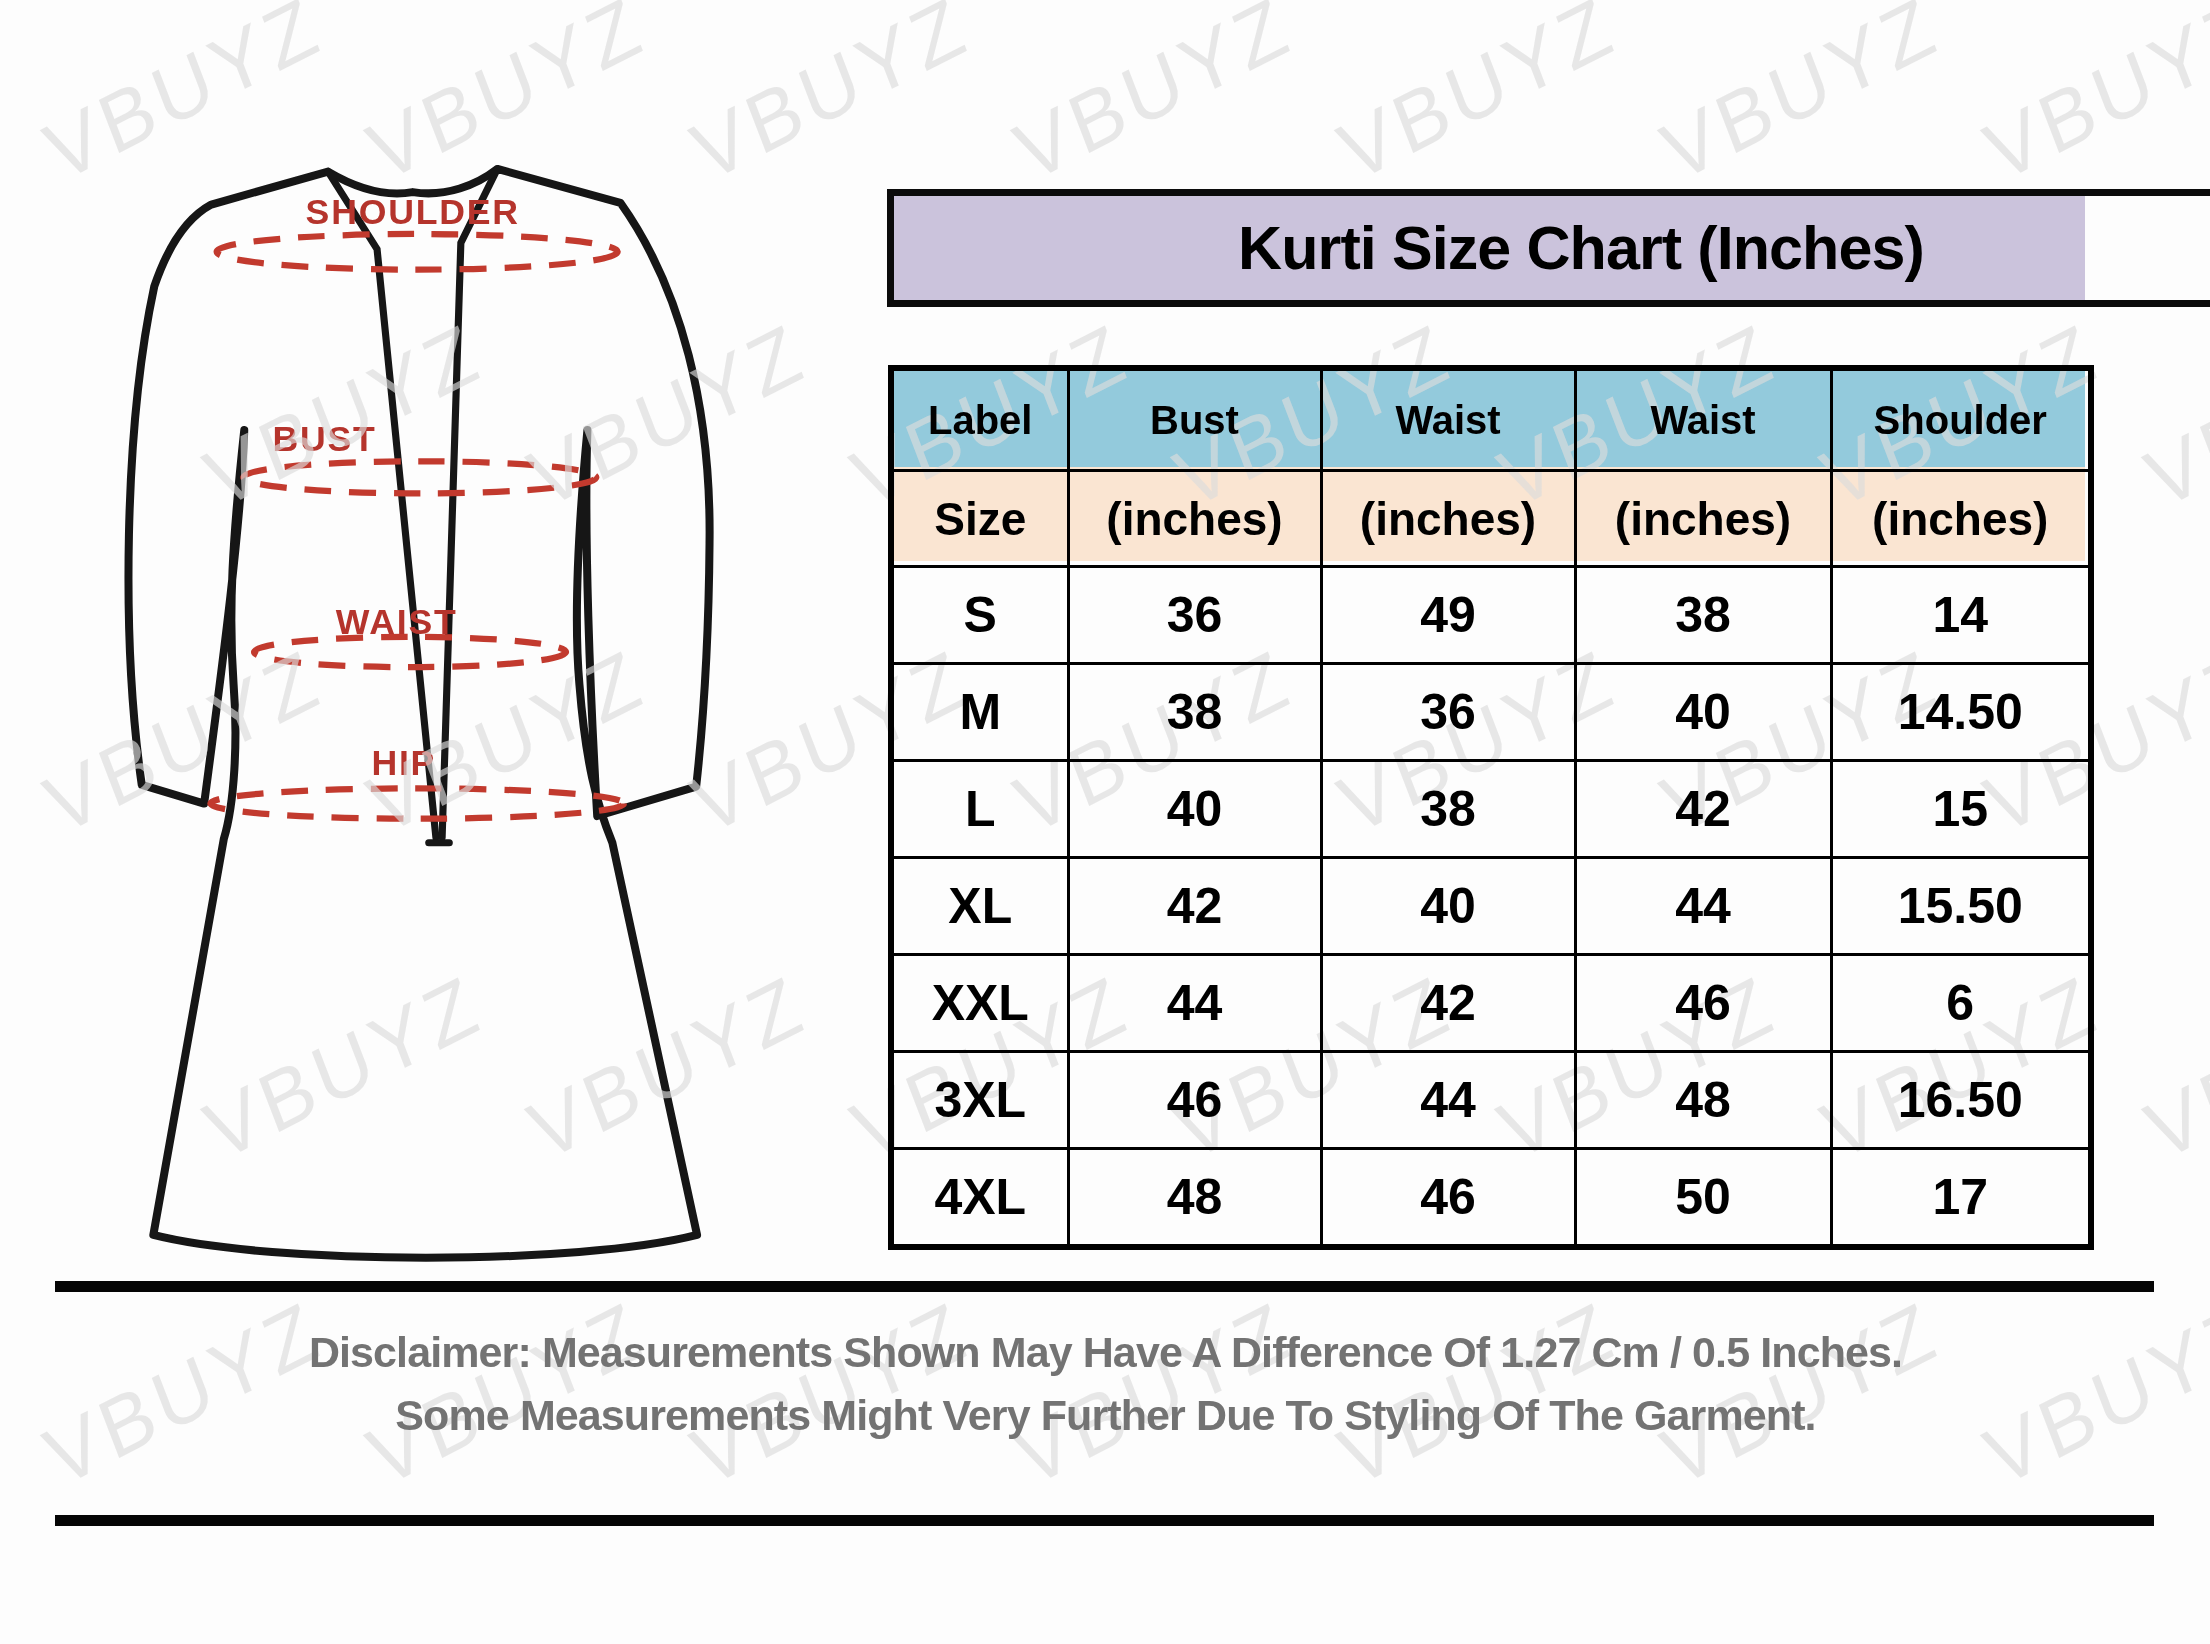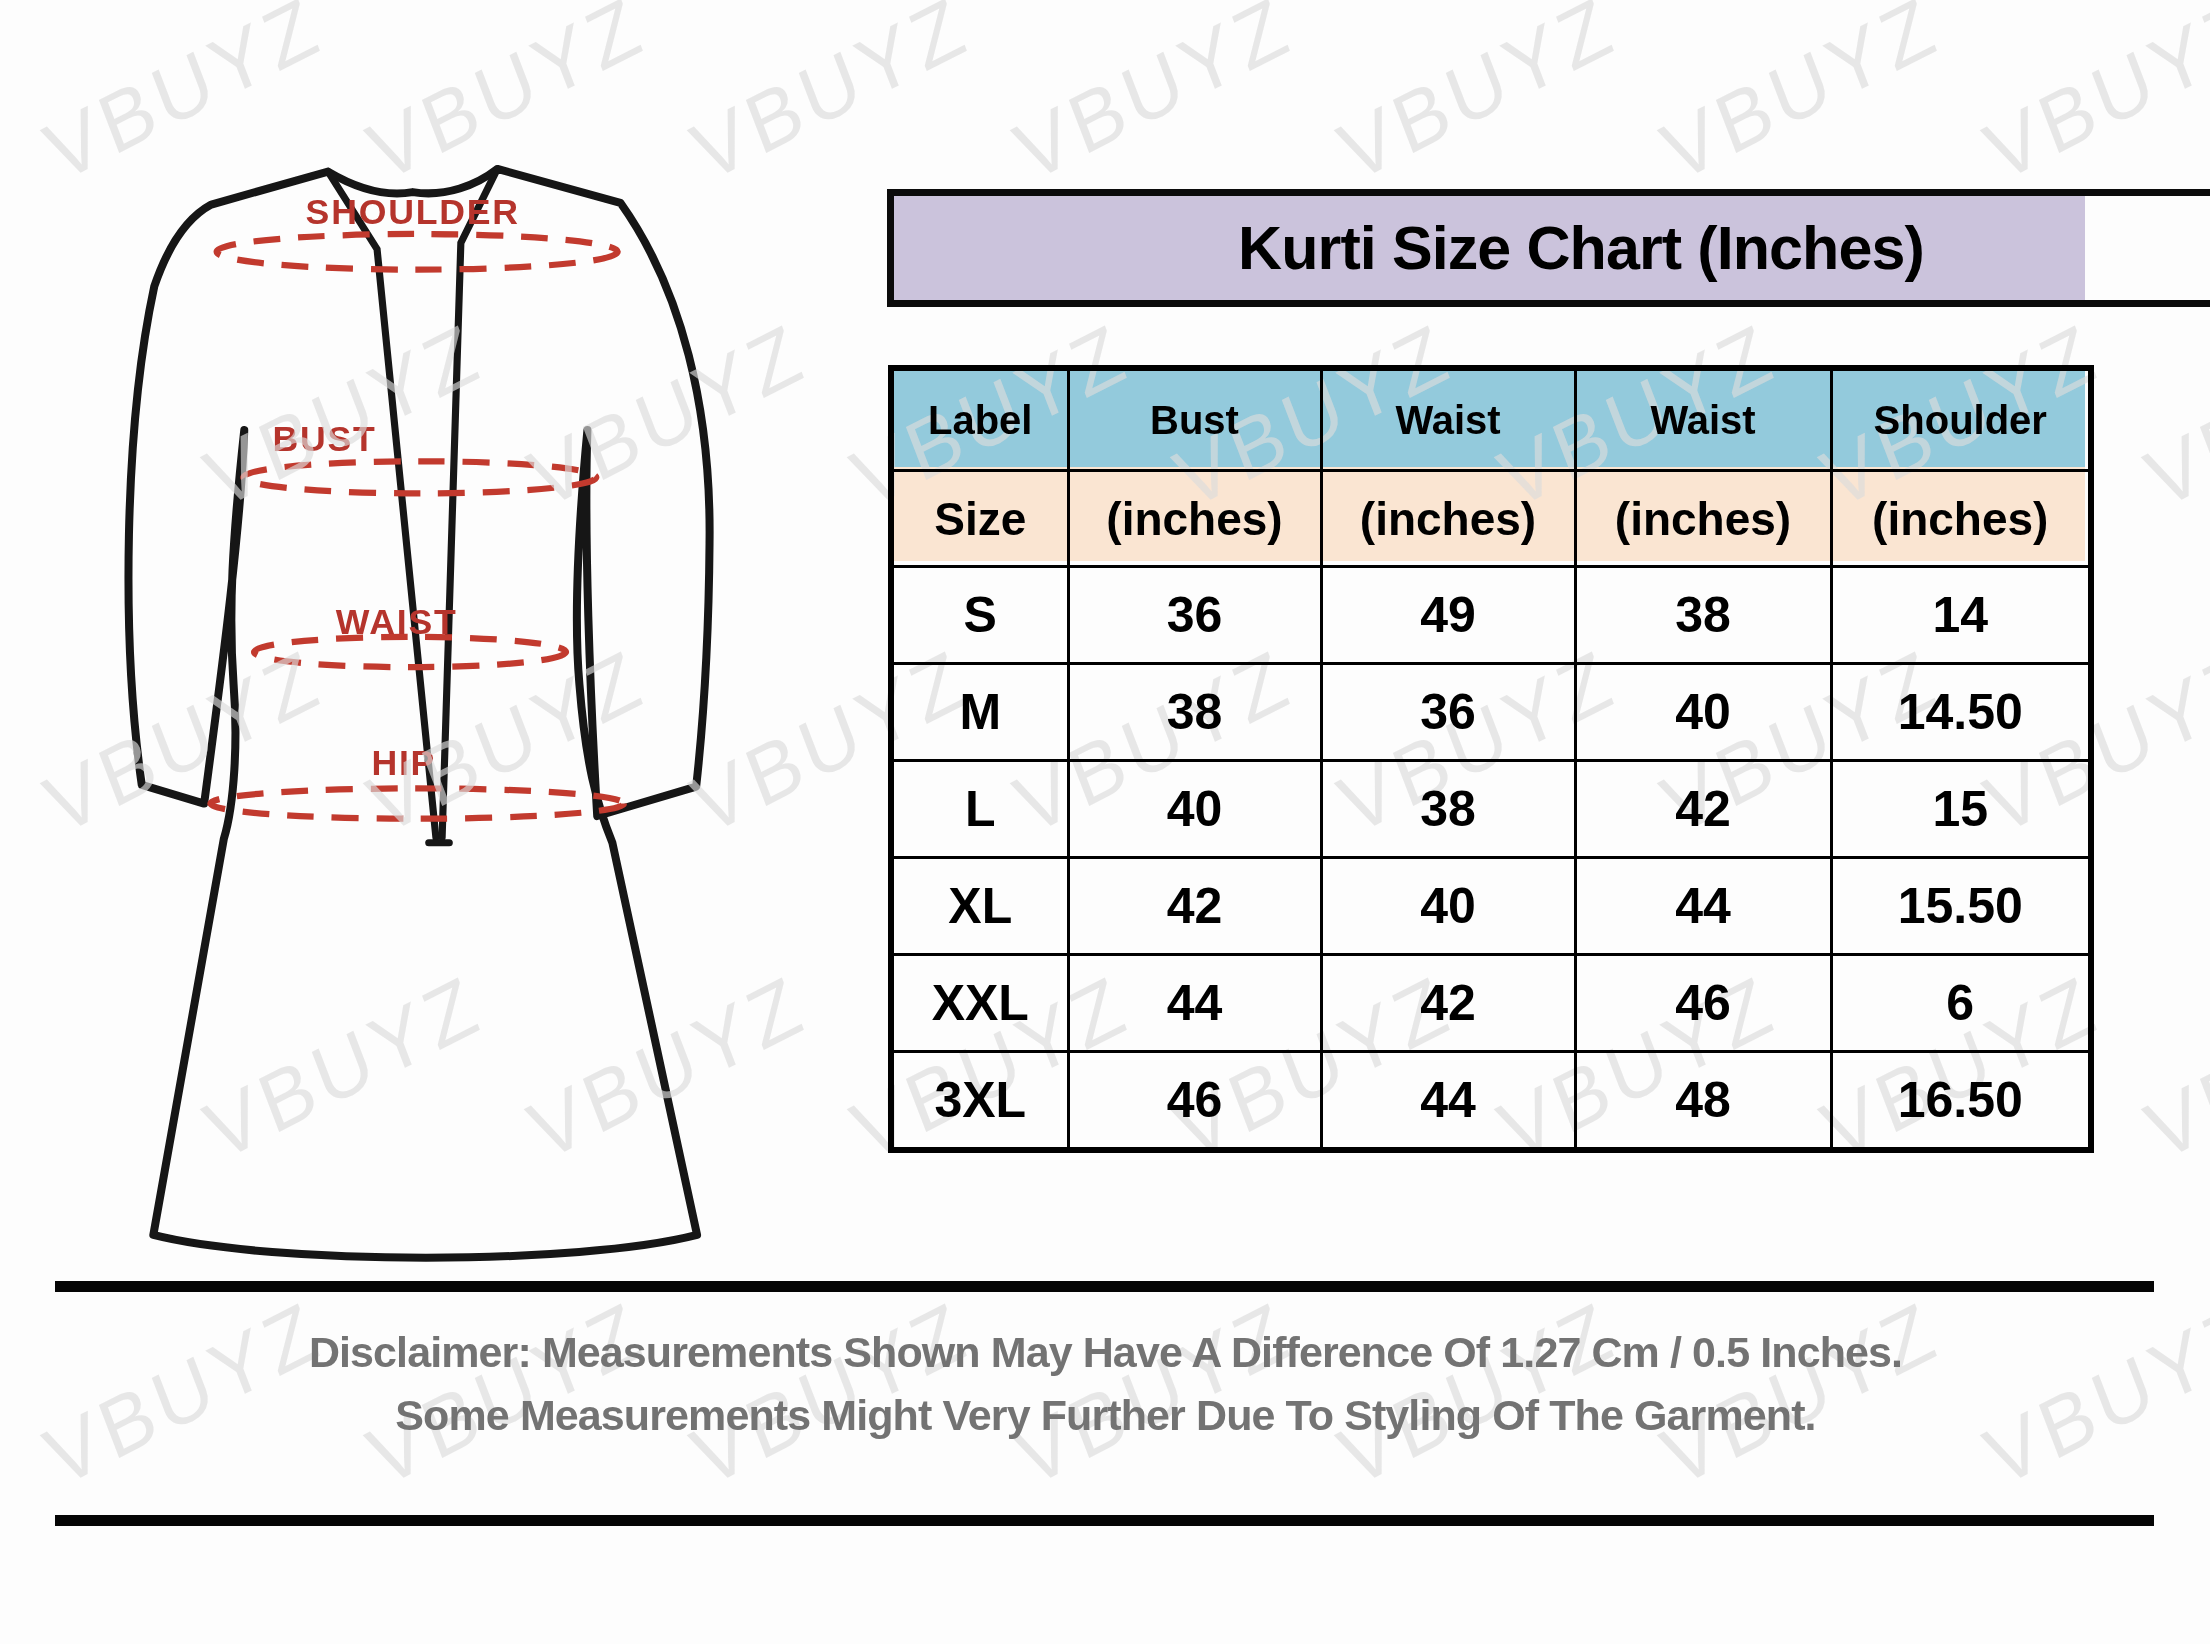--- a/index.html
+++ b/index.html
@@ -208,20 +208,27 @@
           <td>46</td>
           <td>6</td>
         </tr>
         <tr class="row-data">
           <td>3XL</td>
           <td>46</td>
           <td>44</td>
           <td>48</td>
           <td>16.50</td>
         </tr>
+        <tr class="row-data">
+          <td>4XL</td>
+          <td>48</td>
+          <td>46</td>
+          <td>50</td>
+          <td>17</td>
+        </tr>
       </tbody>
   </table>
 
   <div class="rule rule-top"></div>
   <div class="disclaimer">
     <div class="line1">Disclaimer: Measurements Shown May Have A Difference Of 1.27 Cm / 0.5 Inches.</div>
     <div class="line2">Some Measurements Might Very Further Due To Styling Of The Garment.</div>
   </div>
   <div class="rule rule-bottom"></div>
 

